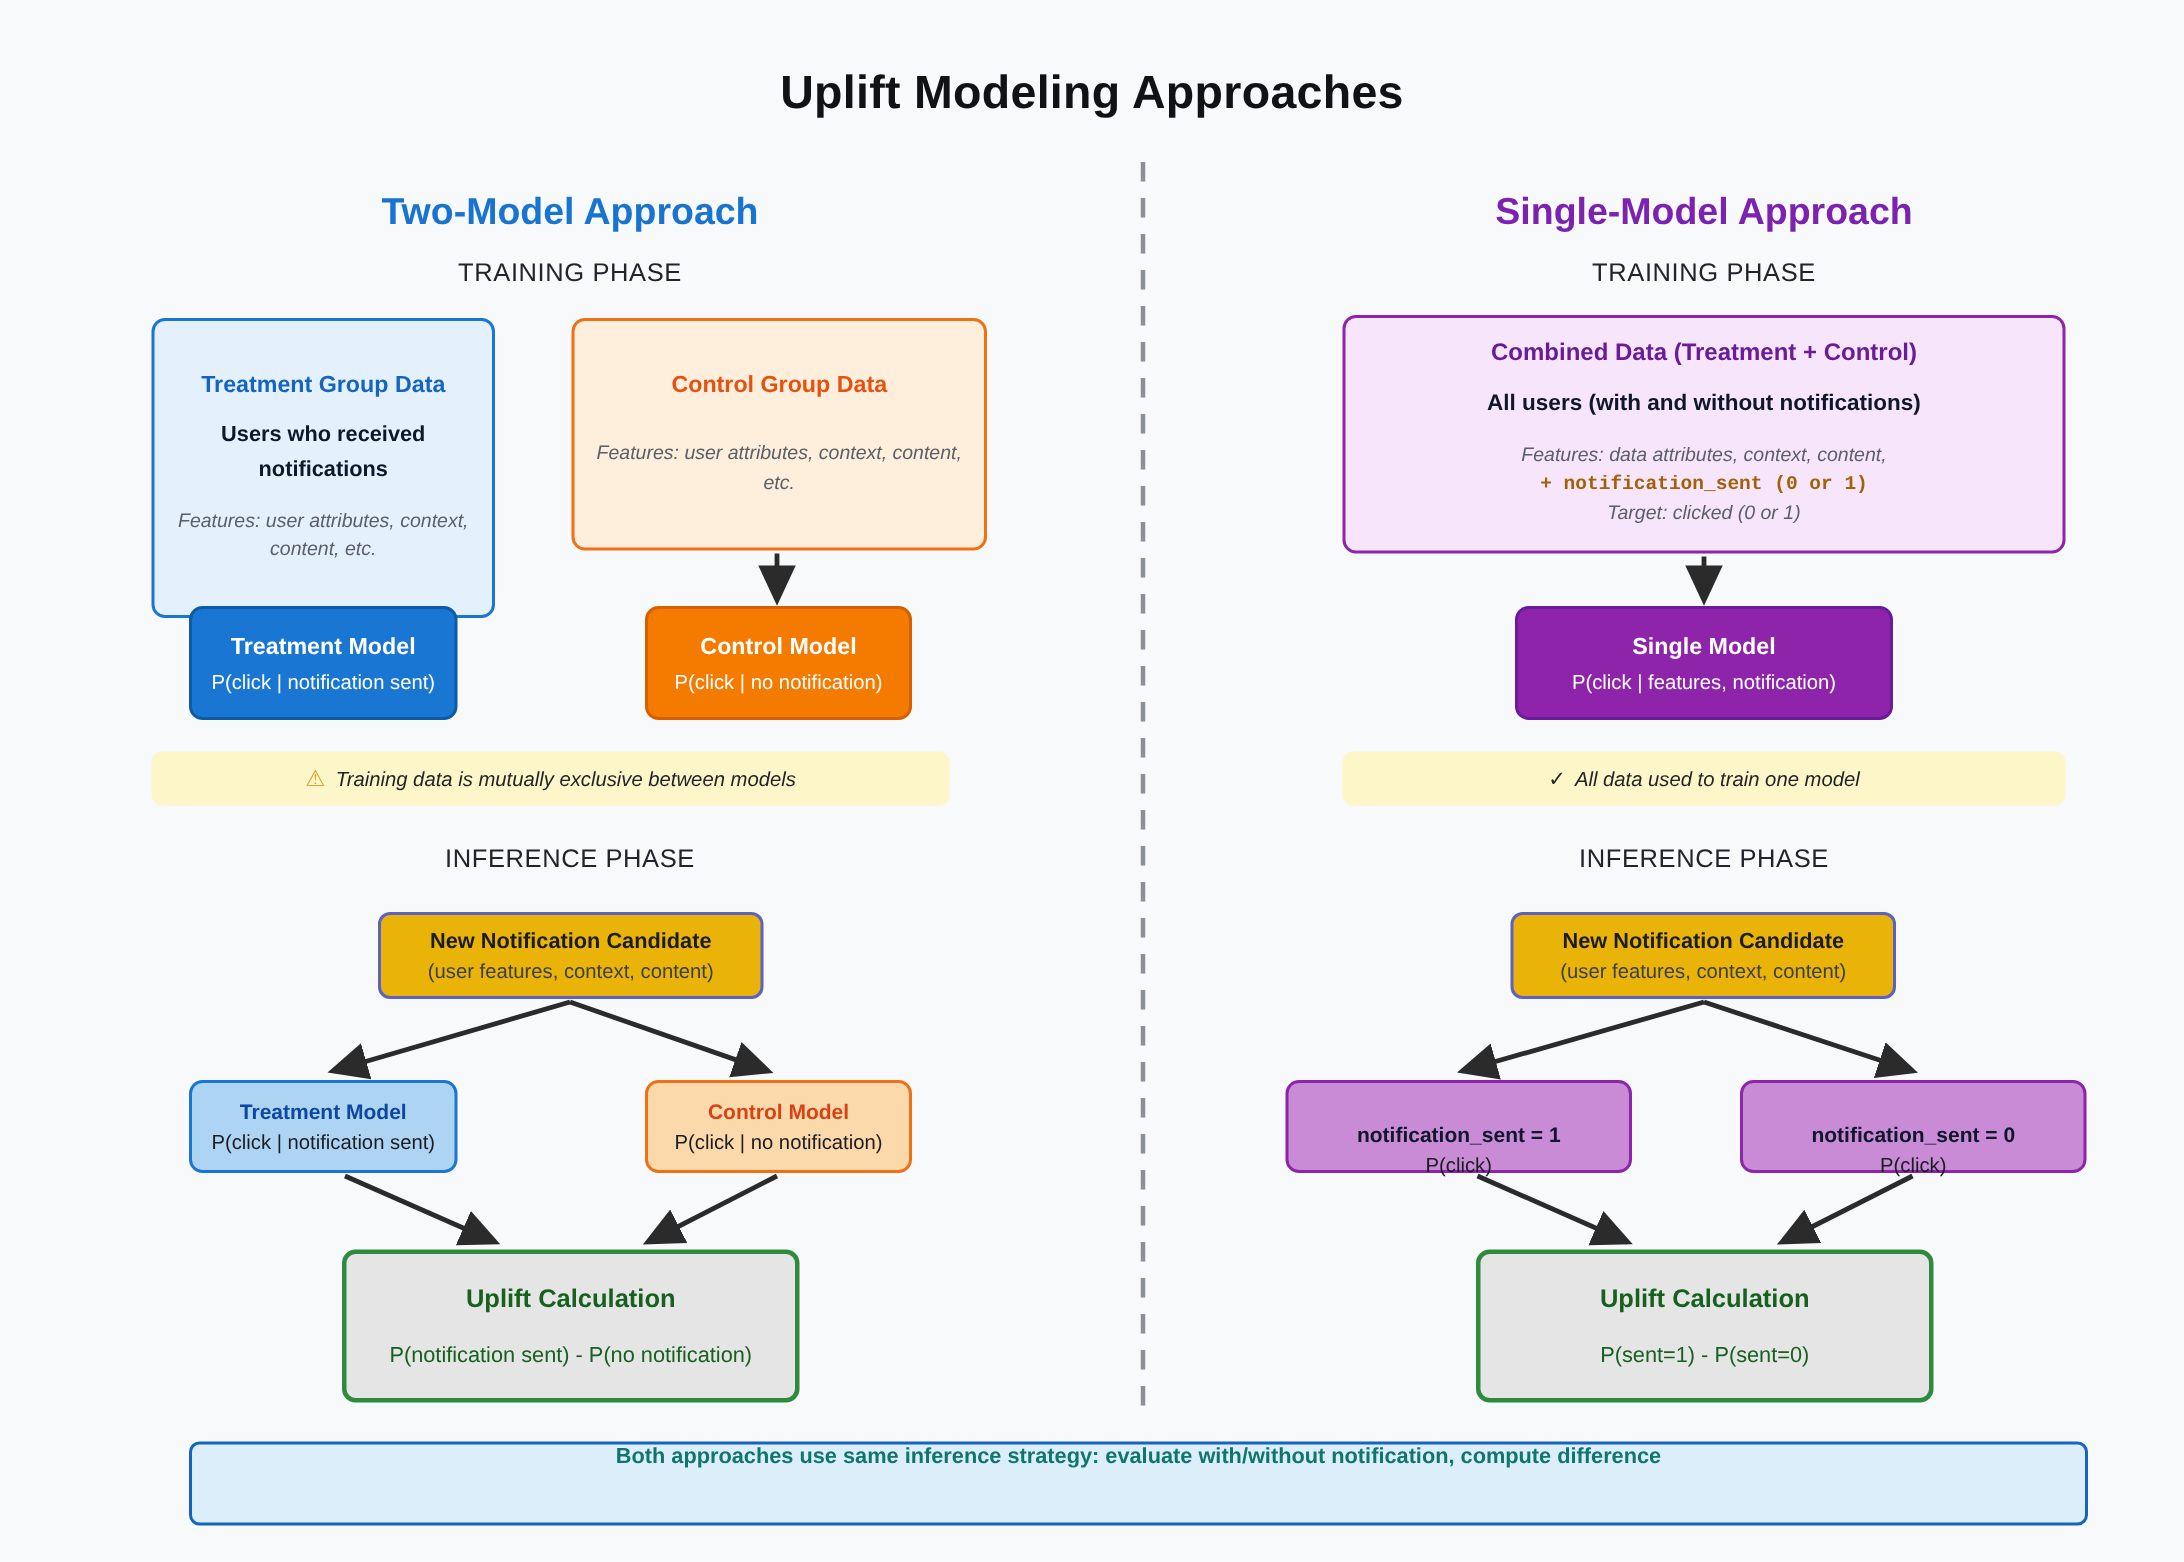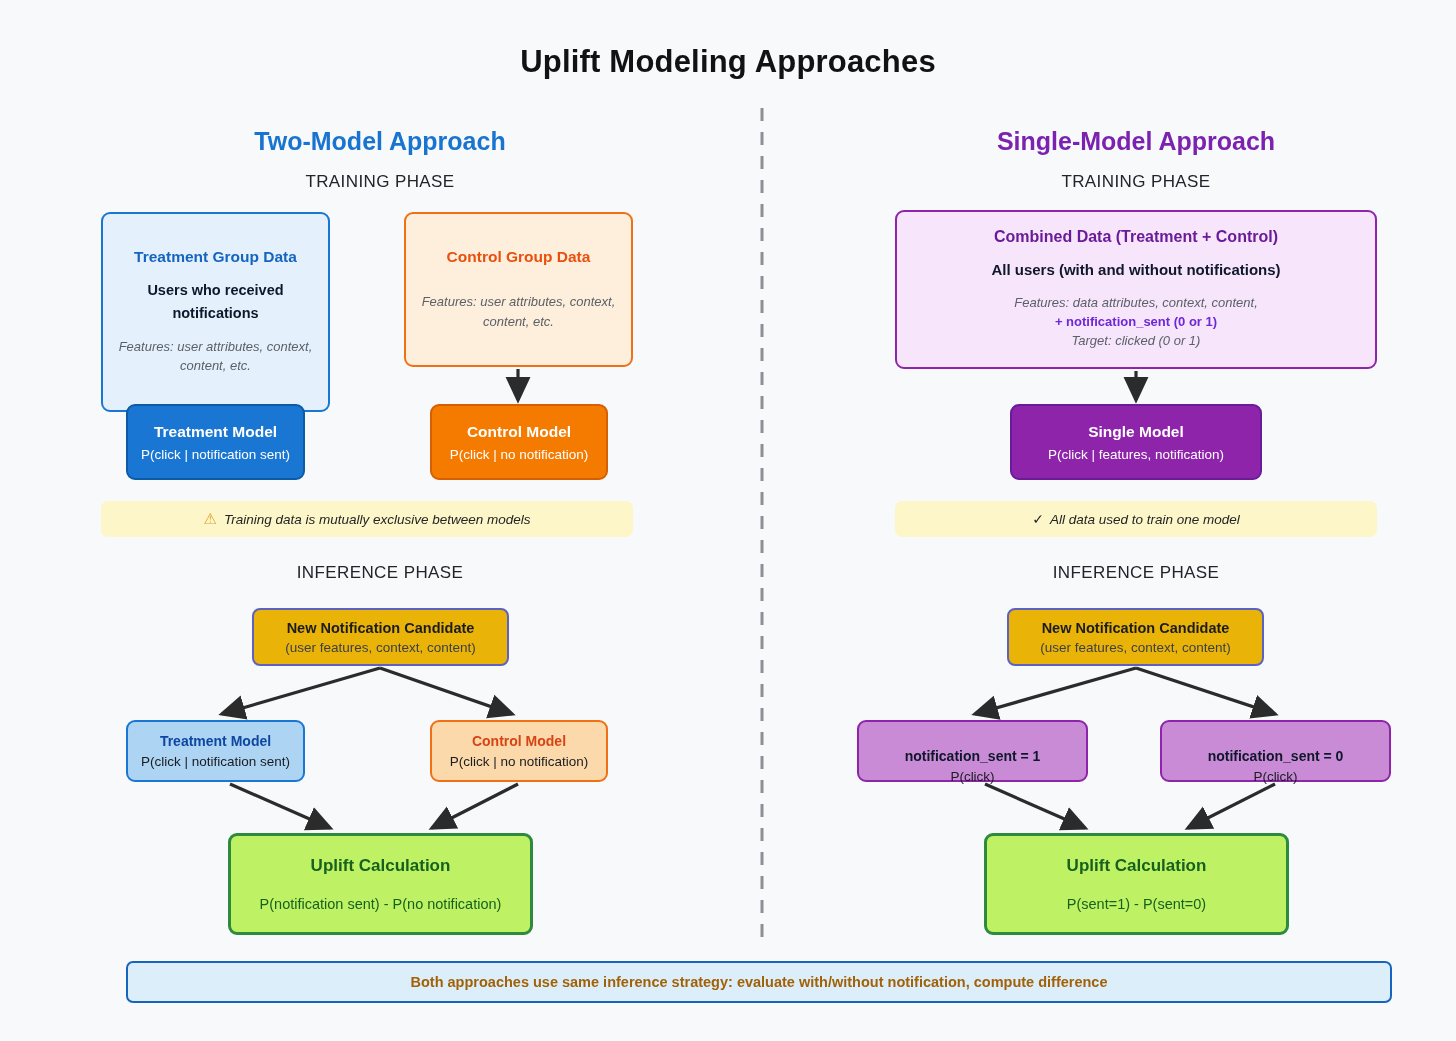--- a/index.html
+++ b/index.html
@@ -59,25 +59,25 @@
   .data-box {
     border-width: 2.5px;
     padding: 10px 12px;
   }
   .data-box .t1 { font-size: 15.5px; margin-bottom: 13px; }
   .data-box .t2 { font-size: 14.5px; color: #0f172a; line-height: 1.52; font-weight: bold; }
   .data-box .t3 {
     font-size: 13px; font-style: italic; color: #5b6068;
     line-height: 1.5; margin-top: 13px;
   }
-  .data-box .t3 b { color: #6d28d9; font-style: normal; }
+  .data-box .t3 b { color: #a16207; font-style: normal; font-family: Liberation Mono, monospace; }
 
   #treatment-data { left: 101px; top: 212px; width: 229px; height: 200px;
       background: #e4f1fc; border-color: #1976d2; }
-  #control-data  { left: 404px; top: 212px; width: 229px; height: 155px;
+  #control-data  { left: 381px; top: 212px; width: 277px; height: 155px;
       background: #fdefdc; border-color: #ef7015; }
   #combined-data { left: 895px; top: 210px; width: 482px; height: 159px;
       background: #f7e6fb; border-color: #8e24aa; }
   #treatment-data .t1 { color: #1565c0; }
   #control-data  .t1 { color: #e8500f; }
   #combined-data .t1 { color: #6a1b9a; font-size: 16px; }
   #combined-data .t2 { font-size: 15px; }
   #combined-data .t3 { line-height: 1.46; }
 
   
@@ -126,34 +126,34 @@
 
   #sent-one  { left: 857px; top: 720px; width: 231px; height: 62px;
       background: #c98ad6; border-color: #8e24aa; }
   #sent-zero { left: 1160px; top: 720px; width: 231px; height: 62px;
       background: #c98ad6; border-color: #8e24aa; }
   #sent-one .t1, #sent-zero .t1 { color: #0f172a; margin-top: 29px; }
 
   
   .uplift-box {
     border-width: 3px; border-color: #2e8b3d;
-    background: #bef264; border-radius: 9px;
+    background: #e5e5e5; border-radius: 9px;
   }
   .uplift-box .t1 { font-size: 17px; font-weight: bold; color: #17611f;
       margin-bottom: 20px; }
   .uplift-box .t2 { font-size: 14.5px; color: #17611f; }
   #uplift-left  { left: 228px; top: 833px; width: 305px; height: 102px; }
   #uplift-right { left: 984px; top: 833px; width: 305px; height: 102px; }
 
   
   #footer-banner {
-    left: 126px; top: 961px; width: 1266px; height: 42px;
+    left: 126px; top: 961px; width: 1266px; height: 56px;
     border: 2px solid #1565c0; background: #ddeefb; border-radius: 7px;
-    display: flex; align-items: center; justify-content: center;
-    font-size: 14.5px; font-weight: bold; color: #a16207;
+    display: flex; align-items: flex-start; justify-content: center;
+    font-size: 14.5px; font-weight: bold; color: #0f766e;
   }
 </style>
 </head>
 <body>
 
 <div id="canvas">
 
   <svg id="svg-layer" viewBox="0 0 1456 1041">
     <defs>
       <marker id="ah" markerWidth="9" markerHeight="9" refX="7.2" refY="4.5" orient="auto" markerUnits="strokeWidth">

